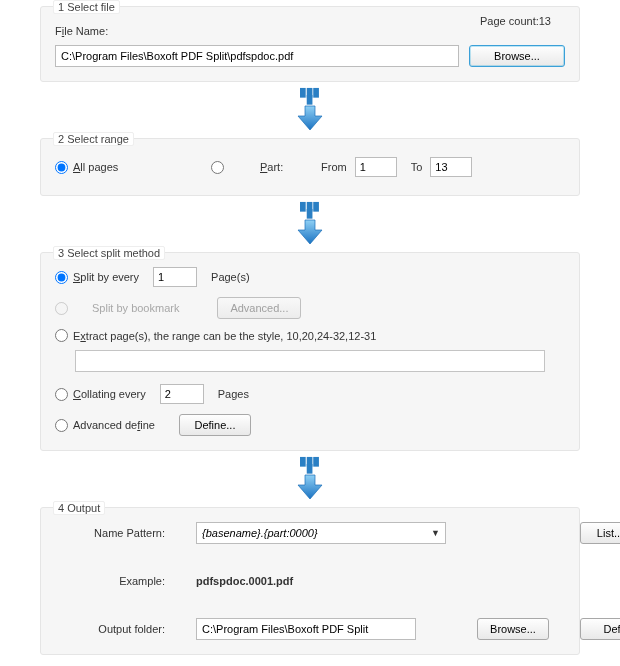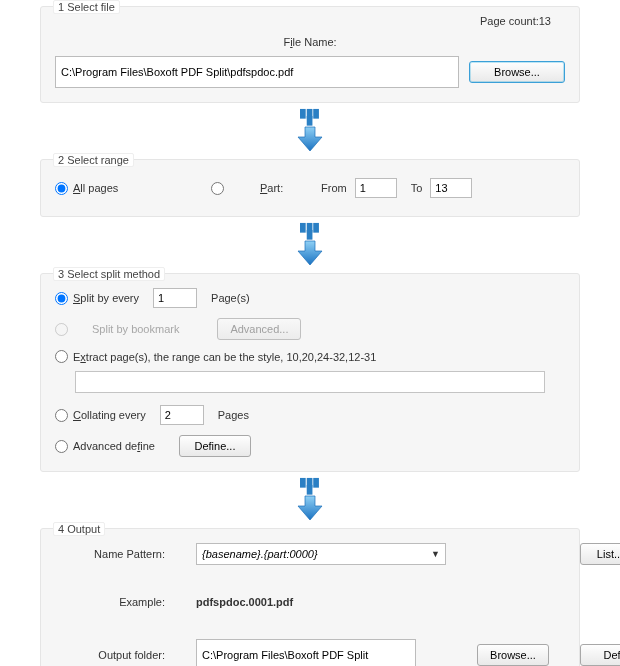--- a/index.html
+++ b/index.html
@@ -34,21 +34,21 @@
   }
   .row { display: flex; align-items: center; }
   .label { color: #333; }
   .underline { text-decoration: underline; text-underline-offset: 1px; }
   input[type="text"].field {
     font-family: inherit;
     font-size: 11px;
     padding: 6px 5px;
     border: 1px solid #bcbcbc;
     background: #fff;
-    height: 32px;
+    height: 22px;
   }
   .btn {
     font-family: inherit;
     font-size: 11px;
     padding: 2px 10px;
     height: 22px;
     border: 1px solid #a8a8a8;
     border-radius: 3px;
     background: linear-gradient(#fefefe, #e9e9e9);
     cursor: pointer;
@@ -135,21 +135,21 @@
   .page-count { position: absolute; top: 8px; right: 28px; font-size: 11px; color: #333; }
 </style>
 </head>
 <body>
 
 <div class="panel first-panel">
   <div class="panel-title">1 Select file</div>
   <div class="page-count">
     <span>Page count:</span><span>13</span>
   </div>
-  <div style="margin-top:15px;margin-bottom:8px;text-align:center;">
+  <div style="margin-top:4px;margin-bottom:8px;">
     <span>F</span><span class="underline">i</span><span>le Name:</span>
   </div>
   <div class="row" style="gap:10px;">
     <input type="text" class="field" style="flex: 1 1 0%;" value="C:\Program Files\Boxoft PDF Split\pdfspdoc.pdf">
     <button class="btn primary" style="width:96px;">Browse...</button>
   </div>
 </div>
 
 <div class="arrow-wrap">
   <div class="arrow-dots">███<br>█</div>

